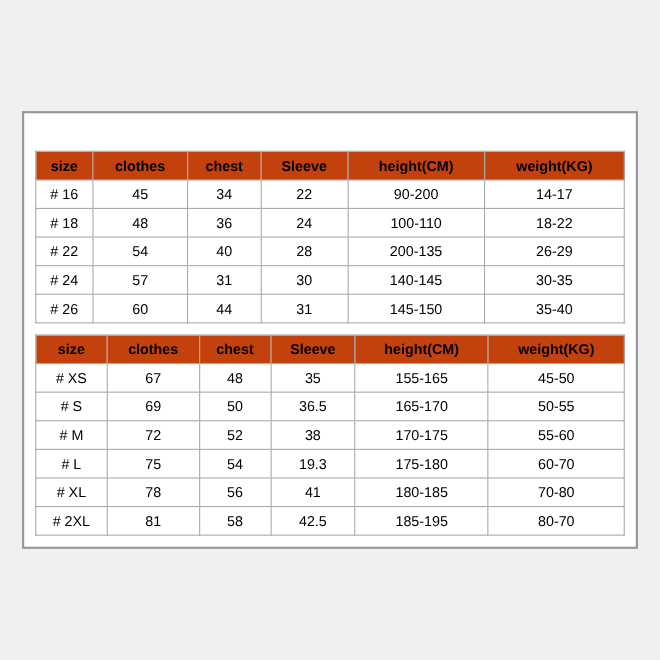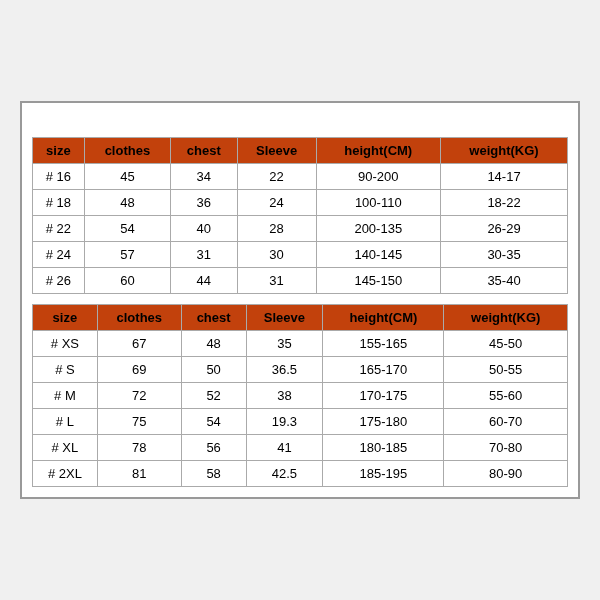--- a/index.html
+++ b/index.html
@@ -158,17 +158,17 @@
           <td>41</td>
           <td>180-185</td>
           <td>70-80</td>
         </tr>
         <tr>
           <td># 2XL</td>
           <td>81</td>
           <td>58</td>
           <td>42.5</td>
           <td>185-195</td>
-          <td>80-90</td>
+          <td>80-70</td>
         </tr>
       </tbody>
   </table>
 </div>
 
 </body></html>

